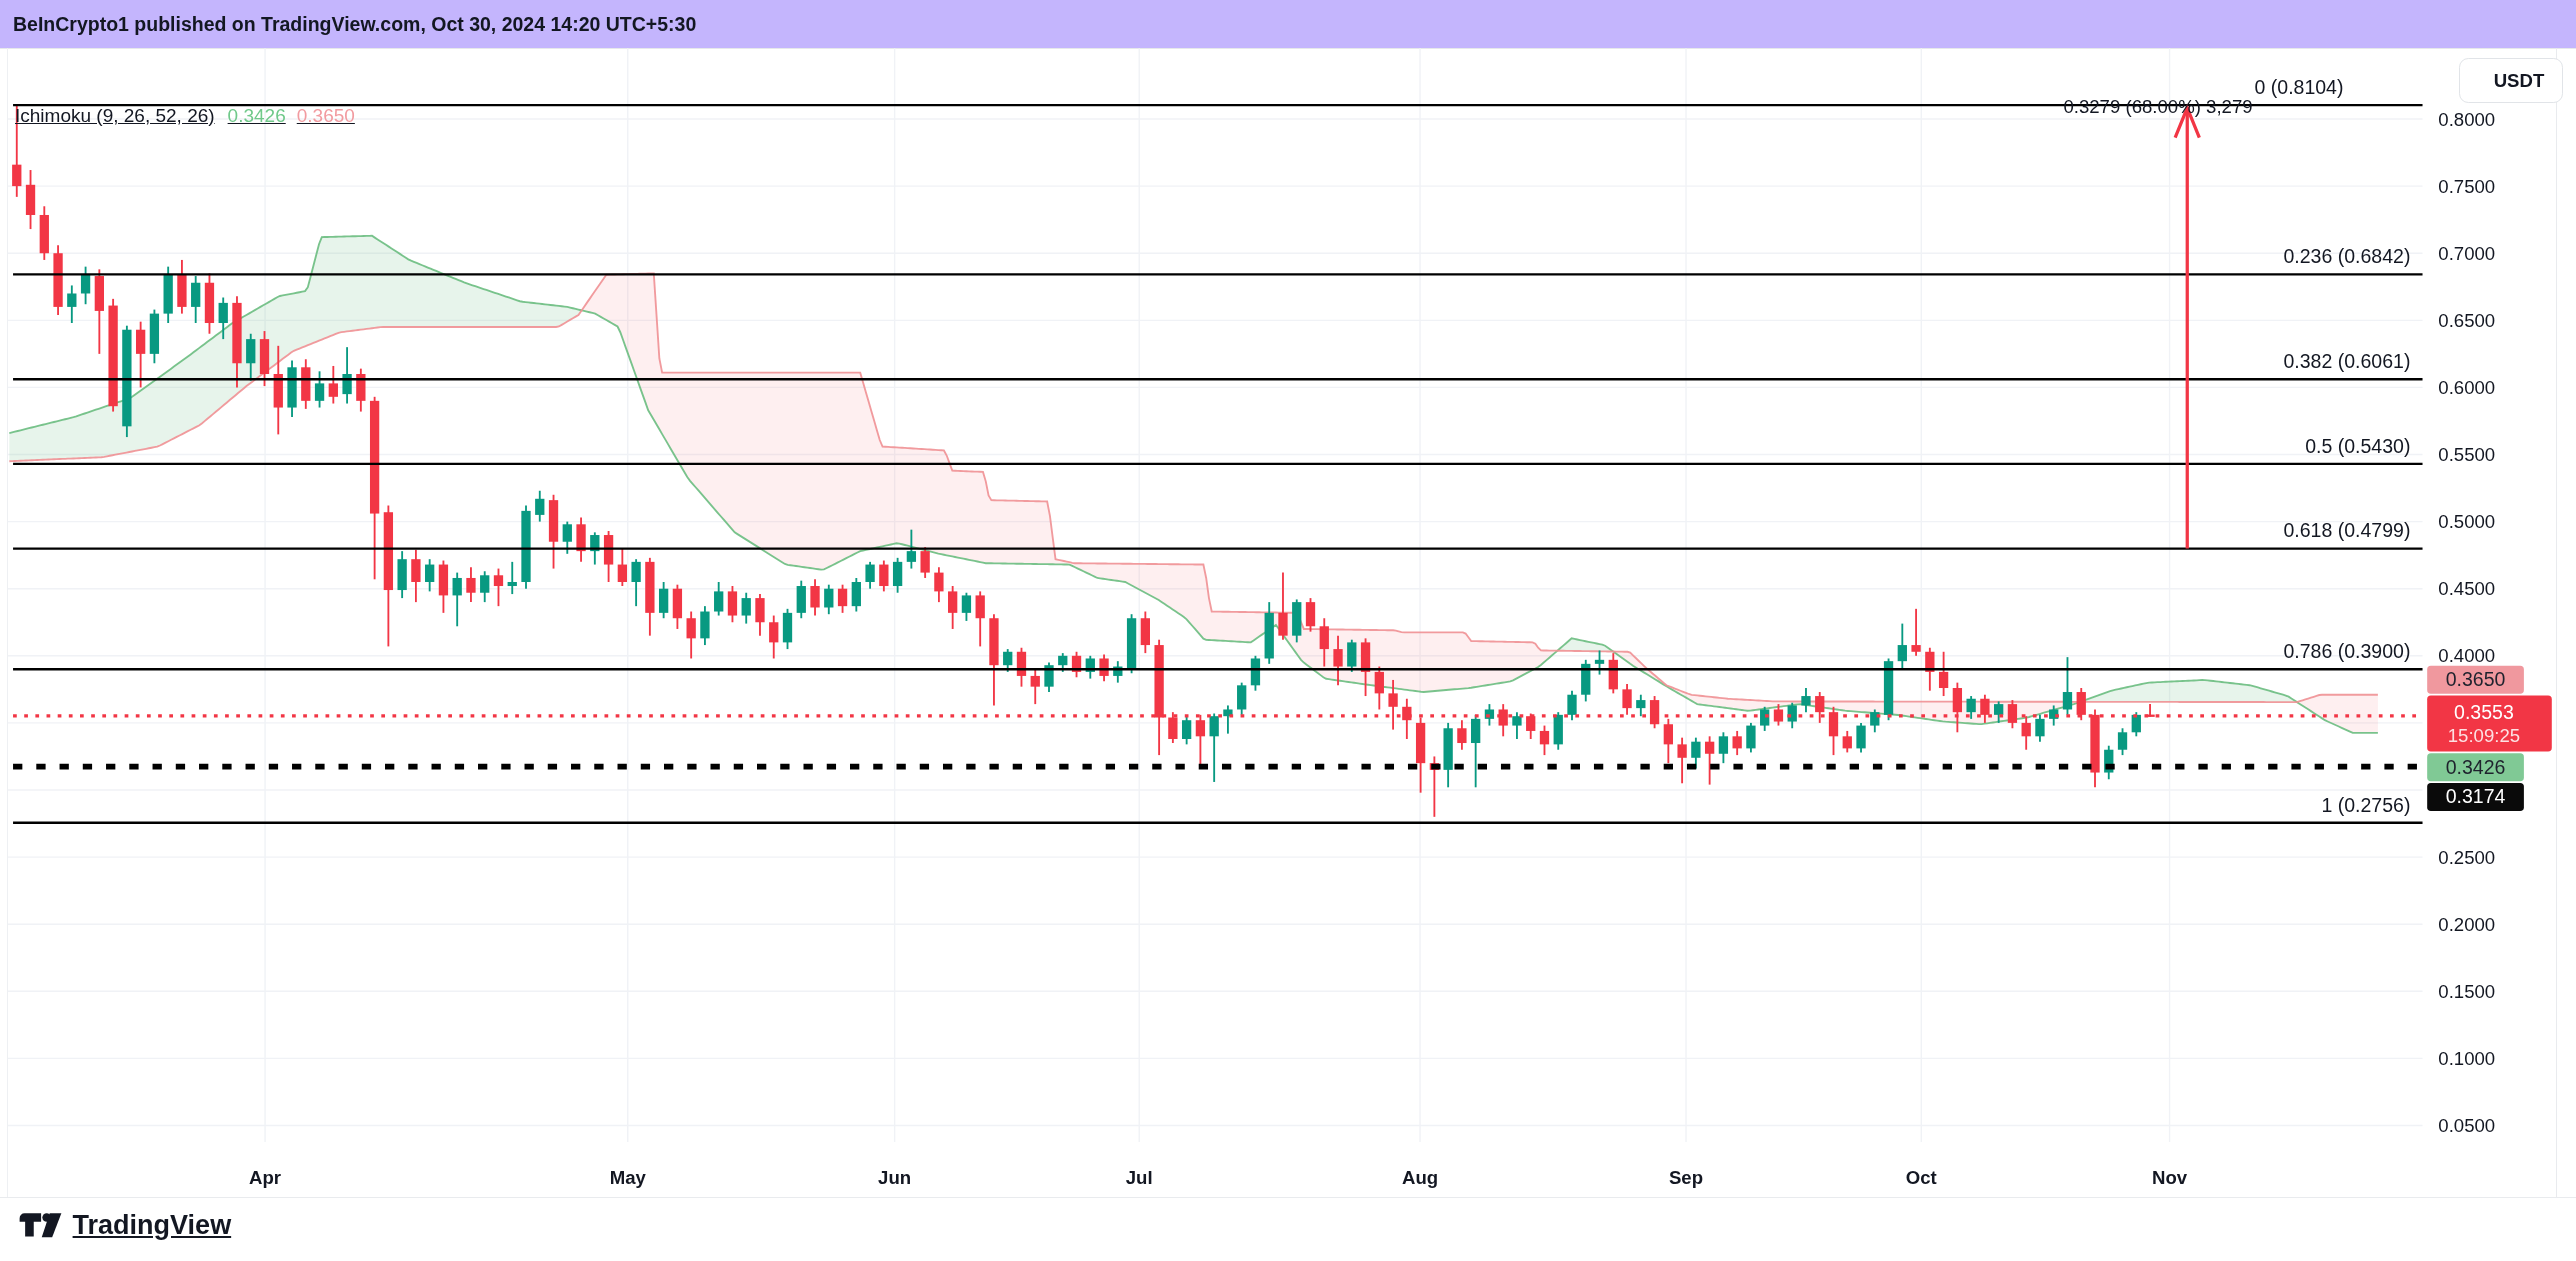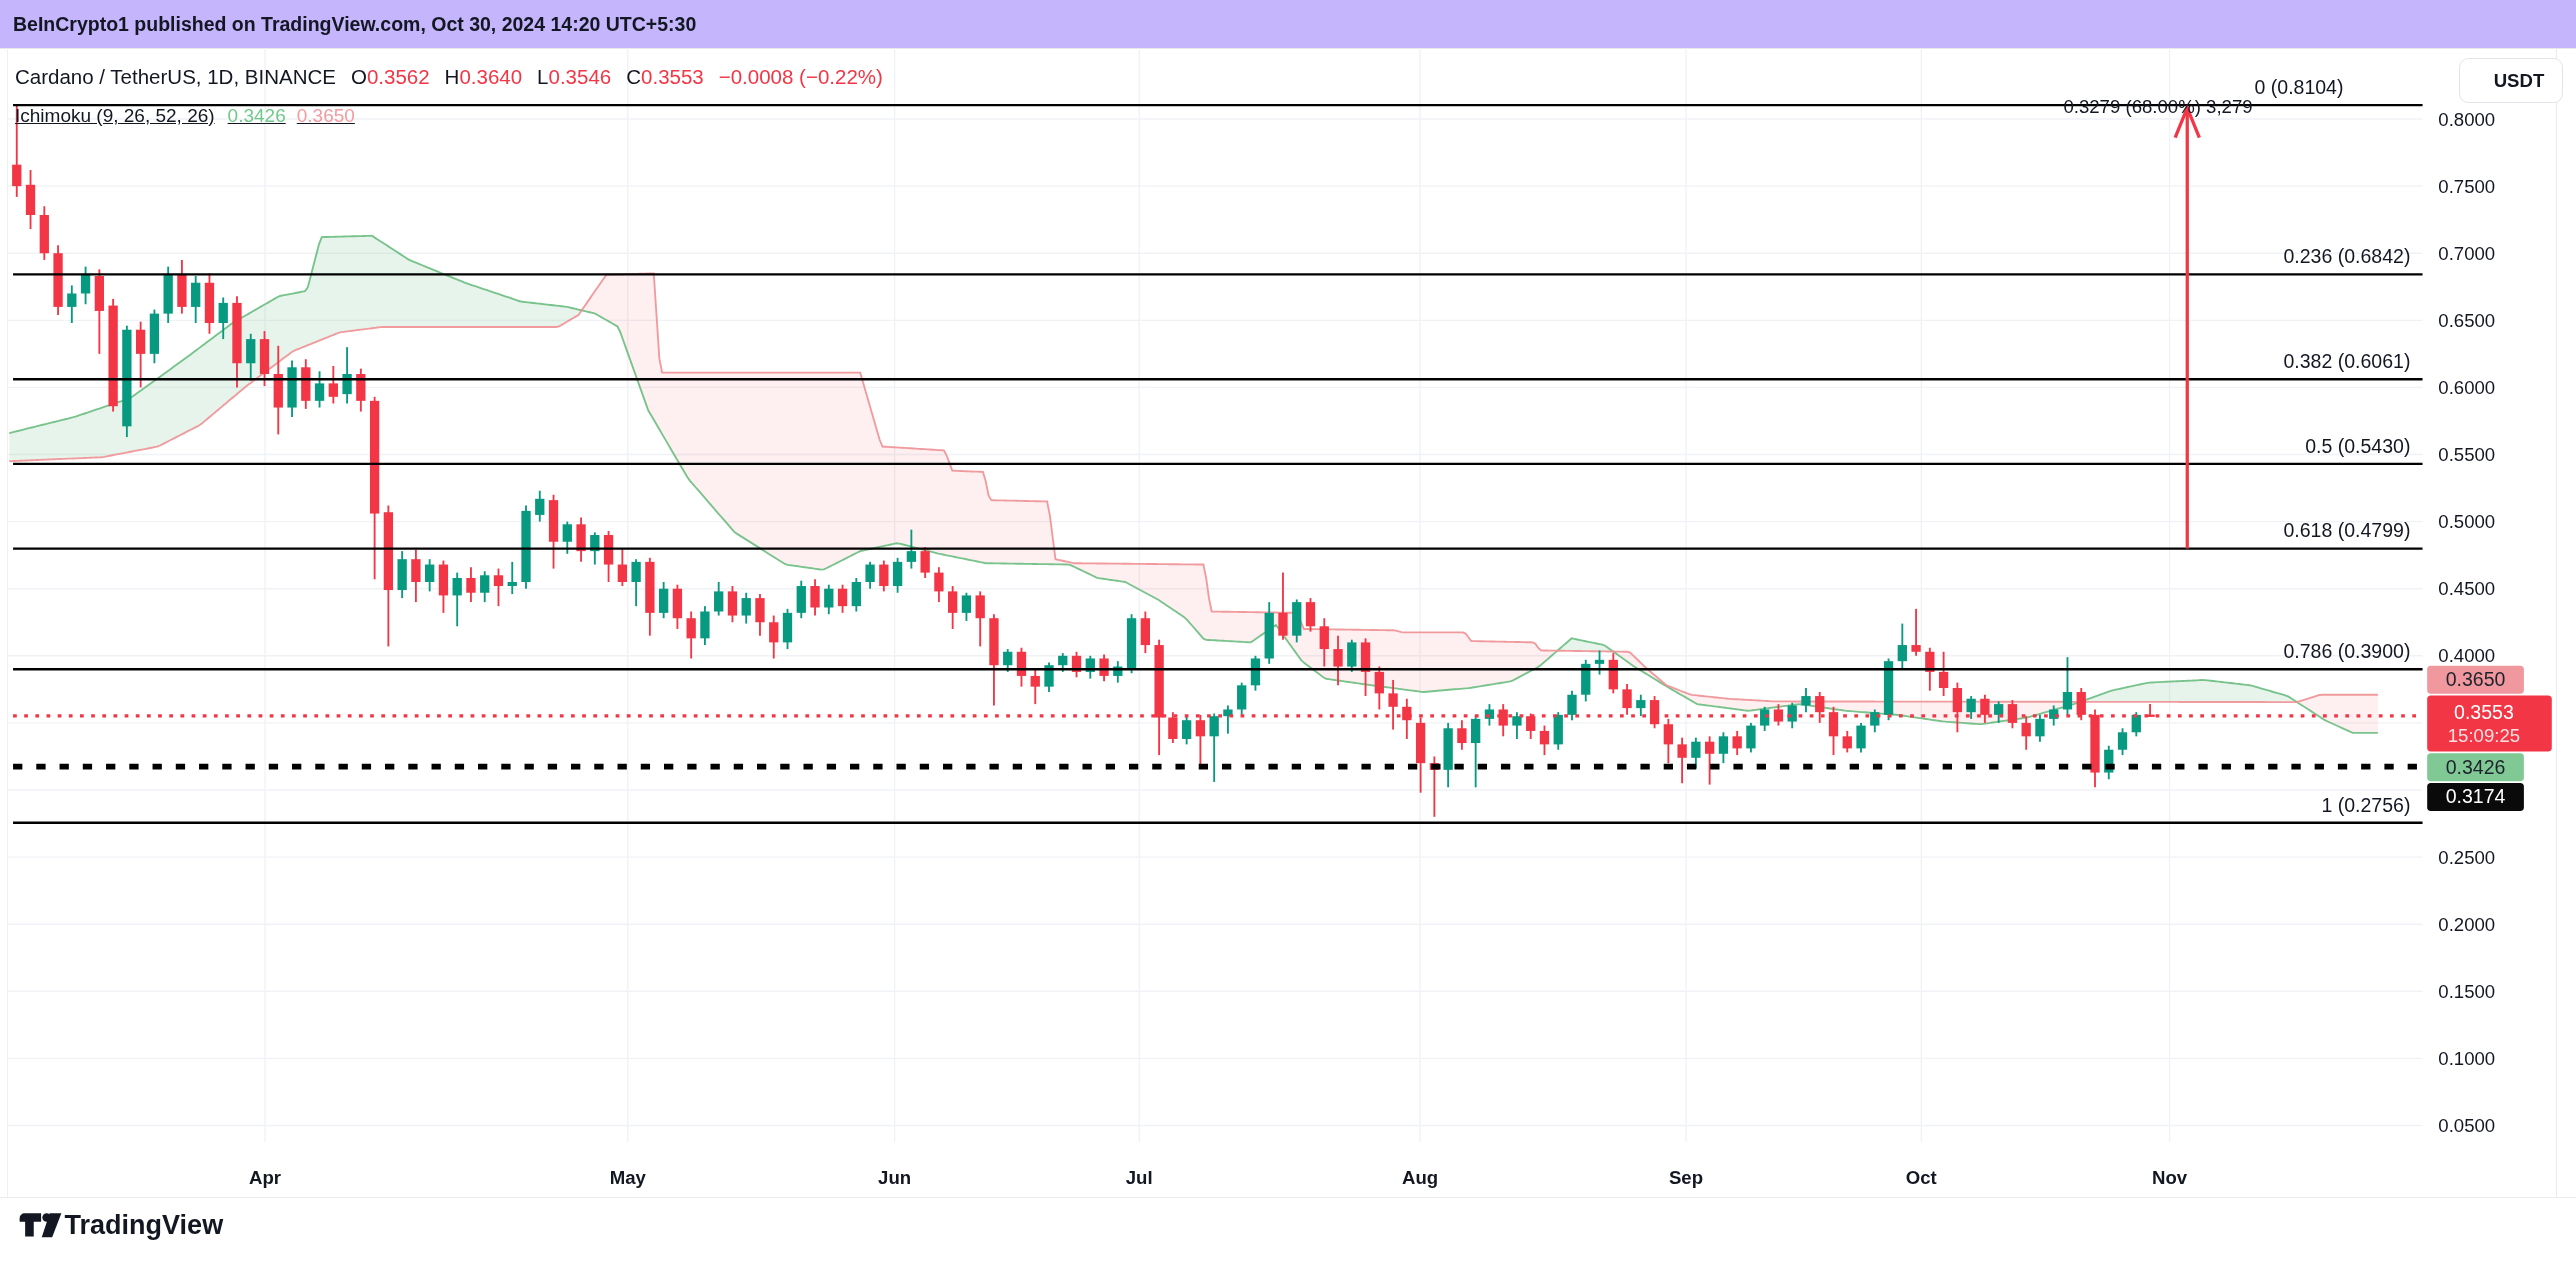--- a/index.html
+++ b/index.html
@@ -18,21 +18,21 @@
   .titlebar .chg{color:#f23645;margin-left:15px;}
   .legend{position:absolute;left:15px;top:105px;font-size:19px;white-space:nowrap;z-index:5;text-decoration:underline;}
   .legend .iname{color:#131722;}
   .legend .v1{margin-left:13px;}
   .legend .v2{margin-left:11px;}
   .measure{position:absolute;left:2158px;top:57px;transform:translateX(-50%);
            font-size:18.6px;color:#131722;z-index:5;white-space:nowrap;margin-top:39px;}
   .usdt-btn{position:absolute;left:2459px;top:58px;width:86px;height:43px;border:1.4px solid #e1e4e8;
             border-radius:9.3px;background:#fff;display:flex;align-items:center;justify-content:center;
             font-size:18.6px;font-weight:600;color:#131722;z-index:6;cursor:pointer;padding-left:16px;}
-  .attrib{position:absolute;left:18.6px;top:1207px;display:flex;align-items:center;gap:3px;z-index:5;}
+  .attrib{position:absolute;left:18.6px;top:1207px;display:flex;align-items:center;gap:11px;z-index:5;text-decoration:underline;}
   .attrib .brand{font-size:27px;font-weight:600;color:#131722;}
 </style>
 </head>
 <body>
 
 <div class="page">
 
   <div class="hdr">
     <span class="hdr-text">BeInCrypto1 published on TradingView.com, Oct 30, 2024 14:20 UTC+5:30</span>
   </div>
@@ -450,23 +450,20 @@
           <text x="962" y="1273" text-anchor="middle" font-size="20" font-weight="700" fill="#131722">Jun</text>
           <text x="1225" y="1273" text-anchor="middle" font-size="20" font-weight="700" fill="#131722">Jul</text>
           <text x="1527" y="1273" text-anchor="middle" font-size="20" font-weight="700" fill="#131722">Aug</text>
           <text x="1813" y="1273" text-anchor="middle" font-size="20" font-weight="700" fill="#131722">Sep</text>
           <text x="2066" y="1273" text-anchor="middle" font-size="20" font-weight="700" fill="#131722">Oct</text>
           <text x="2333" y="1273" text-anchor="middle" font-size="20" font-weight="700" fill="#131722">Nov</text>
         </g>
       </svg>
   </div>
 
-  <div class="titlebar">
-    <span class="sym">Cardano / TetherUS, 1D, BINANCE</span><span class="olab">O</span><span class="oval">0.3562</span><span class="olab">H</span><span class="oval">0.3640</span><span class="olab">L</span><span class="oval">0.3546</span><span class="olab">C</span><span class="oval">0.3553</span><span class="chg">−0.0008 (−0.22%)</span>
-  </div>
 
   <div class="legend">
     <span class="iname">Ichimoku (9, 26, 52, 26)</span><span class="v1" style="color: rgb(112, 201, 138);">0.3426</span><span class="v2" style="color: rgb(242, 155, 160);">0.3650</span>
   </div>
 
   <div class="measure">0.3279 (68.00%) 3,279</div>
 
   <div class="usdt-btn">
     <span>USDT</span>
   </div>

